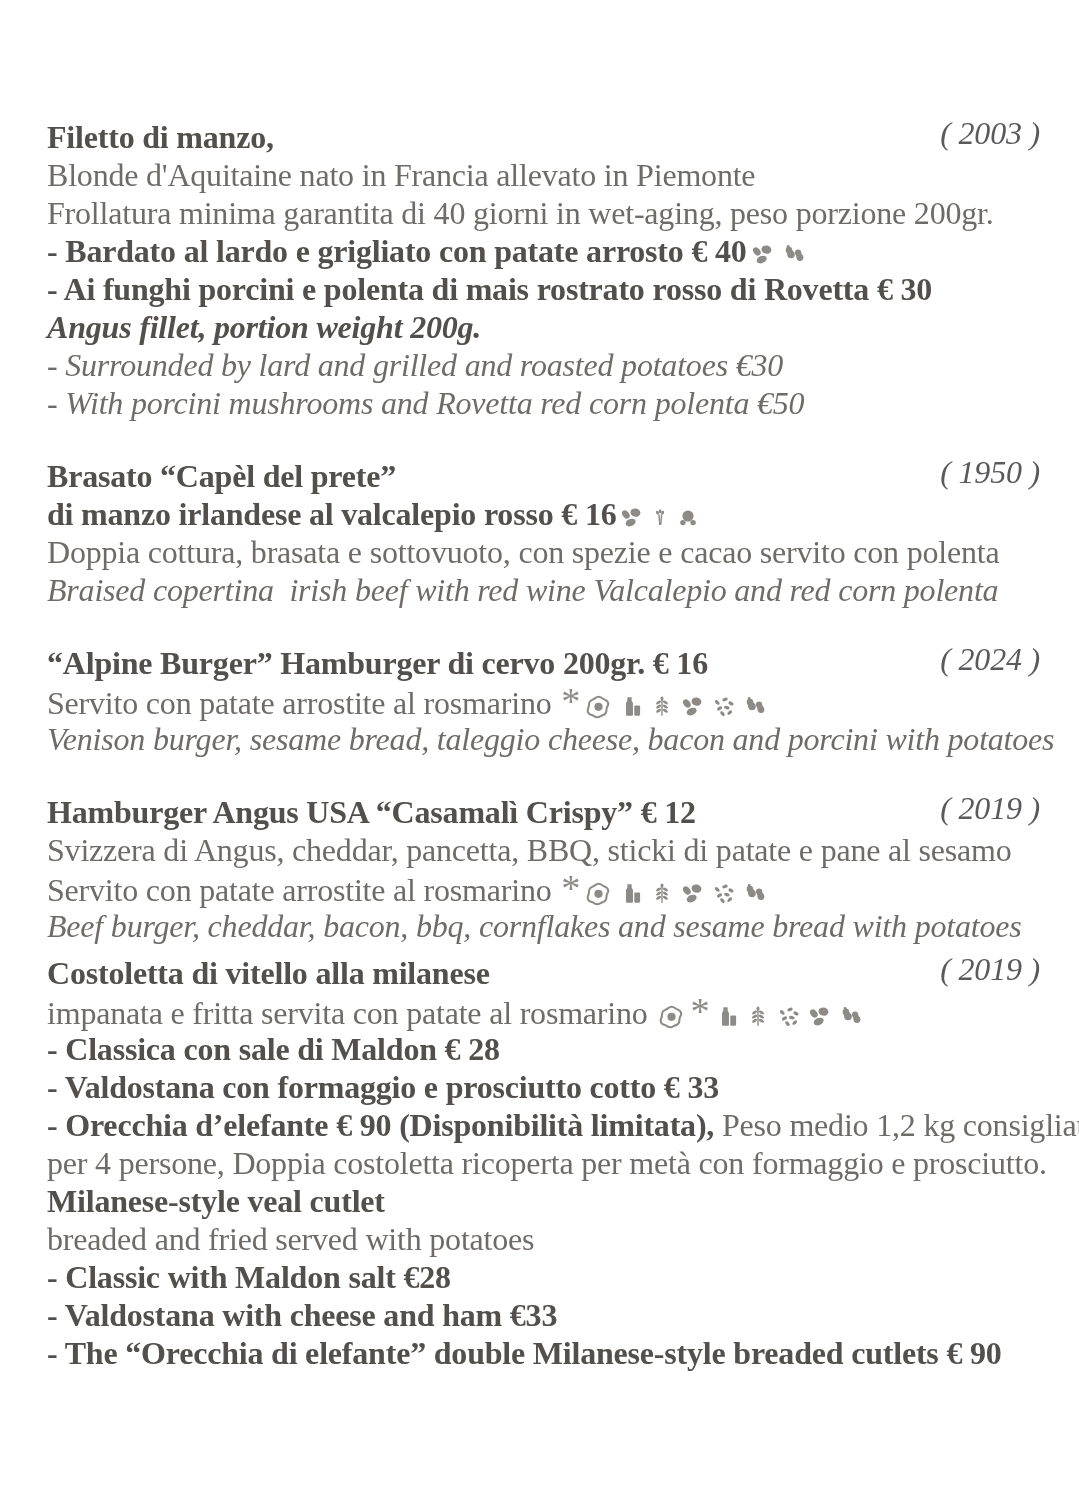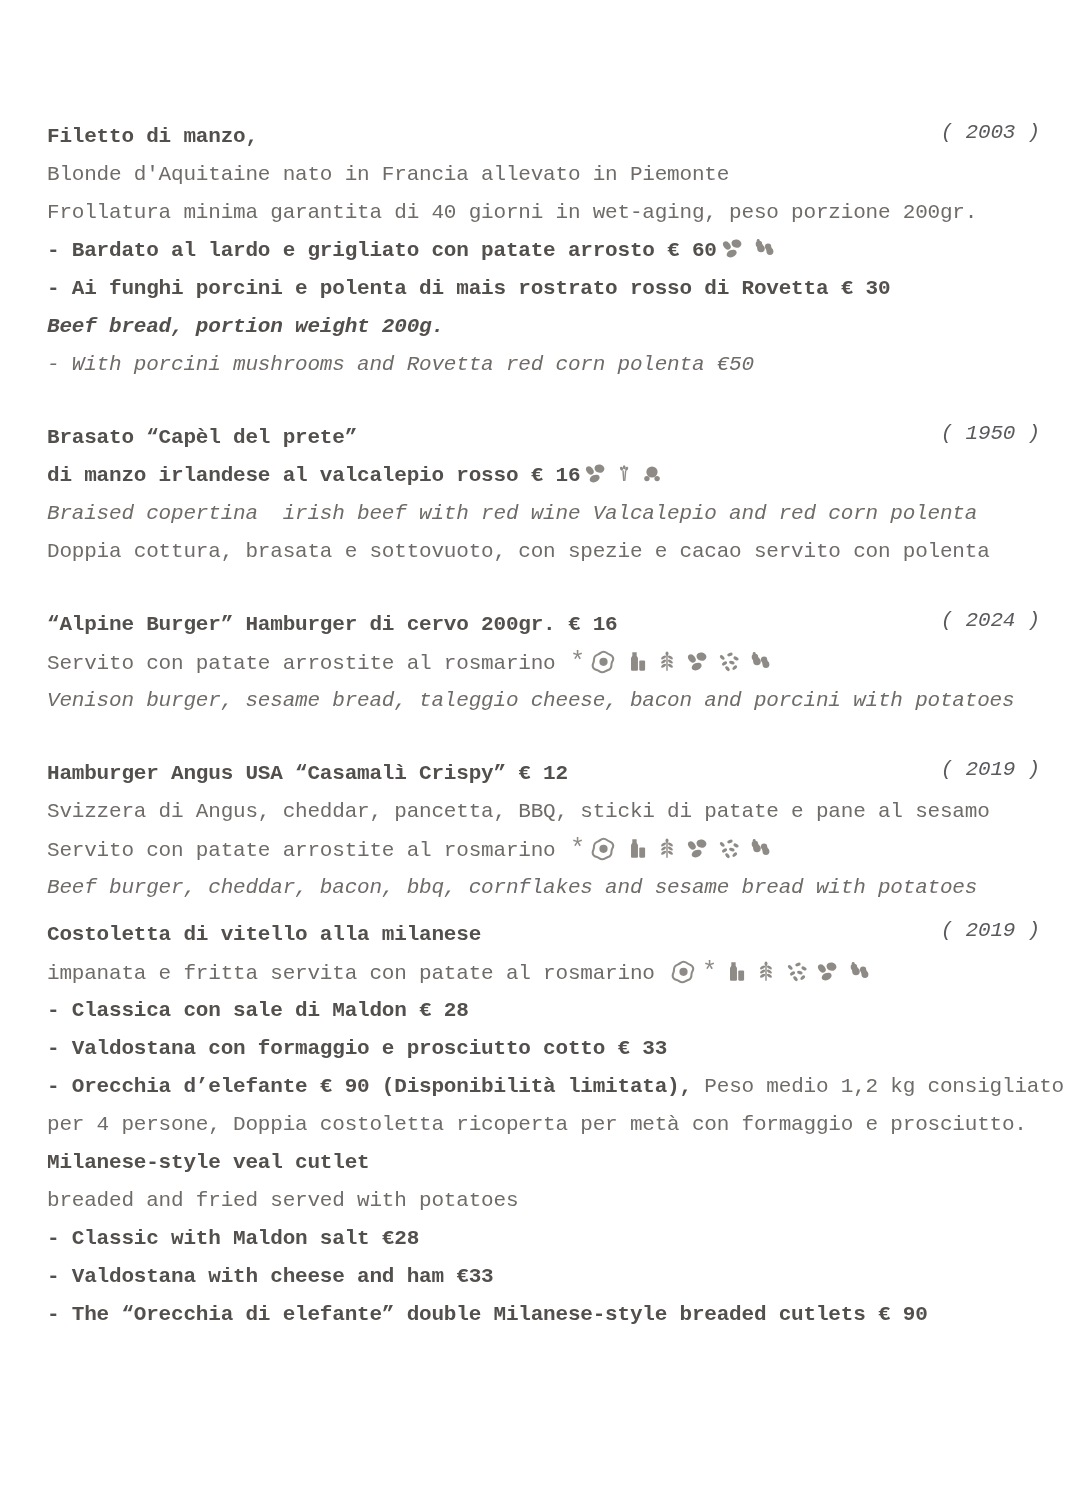--- a/index.html
+++ b/index.html
@@ -4,22 +4,22 @@
 <style>
   html,body{margin:0;padding:0;background:#ffffff;}
   .page{
     position:relative;
     width:1079px;
     height:1499px;
     background:var(--bg,#ffffff);
     box-sizing:border-box;
     padding:118px 39px 40px 47px;
     overflow:hidden;
-    font-family:Liberation Mono, monospace;
-    font-size:21px;
+    font-family:Liberation Serif, serif;
+    font-size:32px;
     letter-spacing:-0.2px;
     color:var(--body,#6f6b68);
   }
   .section + .section{margin-top:35px;}
   .section:last-child{margin-top:9px;}
   .line{
     position:relative;
     height:38px;
     line-height:38px;
     white-space:pre;
@@ -49,56 +49,57 @@
 </style>
 </head>
 <body>
 
 <div class="page" style="--bg: #ffffff; --heading: #524f4c; --body: #6f6b68; --muted: #6f6b68; --year: #5a5a5e; --icon: #8e8a86;">
   <div id="menu-root">
       <div class="section">
         <div class="line"><span class="b">Filetto di manzo,</span><span class="year">( 2003 )</span></div>
         <div class="line"><span class="r">Blonde d'Aquitaine nato in Francia allevato in Piemonte</span></div>
         <div class="line"><span class="r">Frollatura minima garantita di 40 giorni in wet-aging, peso porzione 200gr.</span></div>
-        <div class="line"><span class="b">- Bardato al lardo e grigliato con patate arrosto € 60</span><span class="ic"><svg width="25" height="26" viewBox="0 0 24 24" xmlns="http://www.w3.org/2000/svg" fill="currentColor">
+        <div class="line"><span class="b">- Bardato al lardo e grigliato con patate arrosto € 40</span><span class="ic"><svg width="25" height="26" viewBox="0 0 24 24" xmlns="http://www.w3.org/2000/svg" fill="currentColor">
               <ellipse cx="6.6" cy="8.6" rx="3.1" ry="4.4" transform="rotate(-38 6.6 8.6)"></ellipse>
               <ellipse cx="15.8" cy="6.8" rx="4.8" ry="3.9" transform="rotate(12 15.8 6.8)"></ellipse>
               <ellipse cx="11.2" cy="16.4" rx="5" ry="3.4" transform="rotate(-24 11.2 16.4)"></ellipse>
             </svg></span><span class="ic"><svg width="25" height="26" viewBox="0 0 24 24" xmlns="http://www.w3.org/2000/svg" fill="currentColor">
               <circle cx="7.6" cy="7.2" r="3.1"></circle>
               <circle cx="9.6" cy="11.6" r="3.6"></circle>
               <circle cx="8.6" cy="9.4" r="3"></circle>
               <circle cx="16.4" cy="9.8" r="3"></circle>
               <circle cx="18.2" cy="14.4" r="3.3"></circle>
               <circle cx="17.3" cy="12.1" r="2.8"></circle>
               <circle cx="6.9" cy="3.9" r="1.4"></circle>
             </svg></span></div>
         <div class="line"><span class="b">- Ai funghi porcini e polenta di mais rostrato rosso di Rovetta € 30</span></div>
-        <div class="line"><span class="bi">Beef bread, portion weight 200g.</span></div>
+        <div class="line"><span class="bi">Angus fillet, portion weight 200g.</span></div>
+        <div class="line"><span class="i">- Surrounded by lard and grilled and roasted potatoes €30</span></div>
         <div class="line"><span class="i">- With porcini mushrooms and Rovetta red corn polenta €50</span></div>
       </div>
       <div class="section">
         <div class="line"><span class="b">Brasato “Capèl del prete”</span><span class="year">( 1950 )</span></div>
         <div class="line"><span class="b">di manzo irlandese al valcalepio rosso € 16</span><span class="ic"><svg width="25" height="26" viewBox="0 0 24 24" xmlns="http://www.w3.org/2000/svg" fill="currentColor">
               <ellipse cx="6.6" cy="8.6" rx="3.1" ry="4.4" transform="rotate(-38 6.6 8.6)"></ellipse>
               <ellipse cx="15.8" cy="6.8" rx="4.8" ry="3.9" transform="rotate(12 15.8 6.8)"></ellipse>
               <ellipse cx="11.2" cy="16.4" rx="5" ry="3.4" transform="rotate(-24 11.2 16.4)"></ellipse>
             </svg></span><span class="ic"><svg width="20" height="26" viewBox="0 0 24 24" xmlns="http://www.w3.org/2000/svg" fill="currentColor">
               <rect x="10.4" y="7.5" width="1.7" height="13" rx="0.8" transform="rotate(-4 11 14)"></rect>
               <rect x="12.6" y="7.5" width="1.7" height="13" rx="0.8" transform="rotate(5 13 14)"></rect>
               <ellipse cx="9" cy="5.6" rx="1.7" ry="2.4" transform="rotate(-24 9 5.6)"></ellipse>
               <ellipse cx="12.2" cy="4" rx="1.6" ry="2.5"></ellipse>
               <ellipse cx="15.2" cy="5.6" rx="1.7" ry="2.4" transform="rotate(24 15.2 5.6)"></ellipse>
             </svg></span><span class="ic"><svg width="24" height="26" viewBox="0 0 24 24" xmlns="http://www.w3.org/2000/svg" fill="currentColor">
               <circle cx="12" cy="10" r="5.6"></circle>
               <circle cx="6.9" cy="16.6" r="2.7"></circle>
               <circle cx="17.1" cy="16.6" r="2.7"></circle>
             </svg></span></div>
+        <div class="line"><span class="r">Doppia cottura, brasata e sottovuoto, con spezie e cacao servito con polenta</span></div>
         <div class="line"><span class="i">Braised copertina  irish beef with red wine Valcalepio and red corn polenta</span></div>
-        <div class="line"><span class="r">Doppia cottura, brasata e sottovuoto, con spezie e cacao servito con polenta</span></div>
       </div>
       <div class="section">
         <div class="line"><span class="b">“Alpine Burger” Hamburger di cervo 200gr. € 16</span><span class="year">( 2024 )</span></div>
         <div class="line"><span class="r">Servito con patate arrostite al rosmarino </span><span class="ast">*</span><span class="ic"><svg width="27" height="26" viewBox="0 0 24 24" xmlns="http://www.w3.org/2000/svg" fill="currentColor">
               <path d="M12 2.6c2.6 0 3.4 1.6 5.4 2.4 2 .8 3.6 1.6 3.6 4 0 2-1.6 2.6-1.6 5 0 2.6-.6 4.6-3.2 5.4-2.4.8-3 2-5.4 2s-2.8-1.4-5-2c-2.2-.6-3.8-1.6-3.8-4 0-2 1.2-2.8 1.2-5.2 0-2.6 1-4.2 3.4-5C9 4.4 9.6 2.6 12 2.6z" fill="none" stroke="currentColor" stroke-width="1.9"></path>
               <circle cx="12" cy="11.8" r="3.8"></circle>
             </svg></span><span class="ic"><svg width="26" height="26" viewBox="0 0 24 24" xmlns="http://www.w3.org/2000/svg" fill="currentColor">
               <path d="M8.6 3h4v3.2l1.2 2v11c0 .5-.4.8-.9.8H8.3c-.5 0-.9-.3-.9-.8v-11l1.2-2z"></path>
               <rect x="15" y="10.6" width="5.4" height="9.4" rx="1"></rect>
             </svg></span><span class="ic"><svg width="24" height="26" viewBox="0 0 24 24" xmlns="http://www.w3.org/2000/svg" fill="currentColor">

